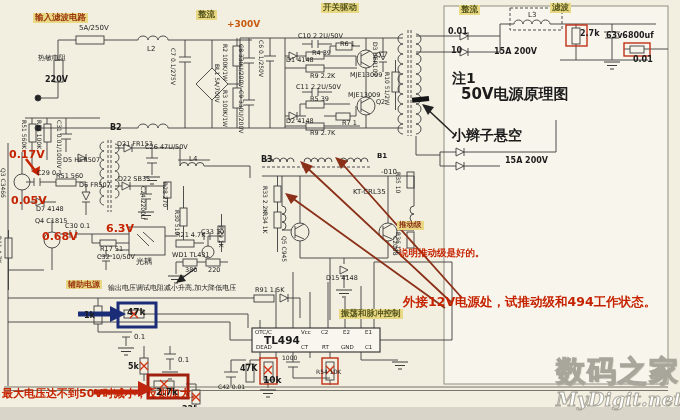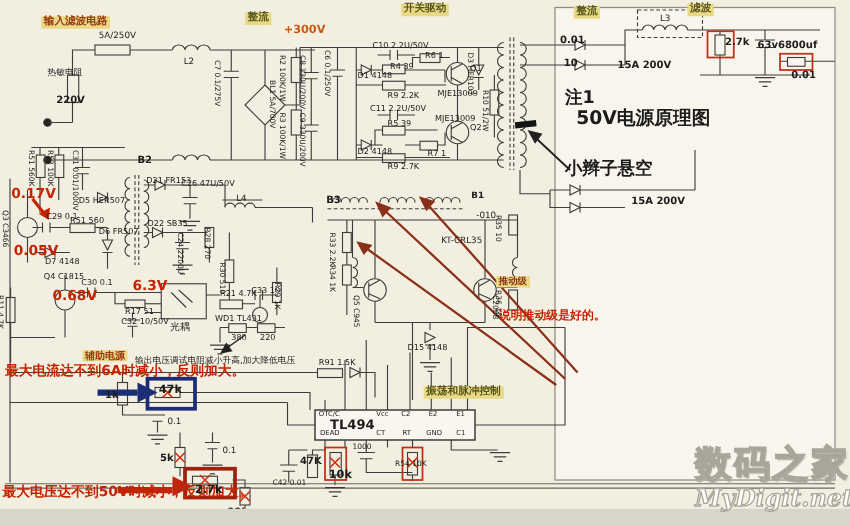--- a/index.html
+++ b/index.html
@@ -226,21 +226,21 @@
       <span class="lbl" style="left: 397px; top: 221px; font-size: 7.5px; color: rgb(139, 48, 24); font-weight: bold; background: rgb(233, 217, 133); padding: 0px 2px;">推动级</span>
       <span class="lbl" style="left: 227px; top: 19px; font-size: 9px; color: rgb(200, 90, 16); font-weight: bold;">+300V</span>
       <span class="lbl" style="left: 9px; top: 149px; font-size: 11px; color: rgb(197, 35, 0); font-weight: bold;">0.17V</span>
       <span class="lbl" style="left: 11px; top: 195px; font-size: 11px; color: rgb(197, 35, 0); font-weight: bold;">0.05V</span>
       <span class="lbl" style="left: 42px; top: 231px; font-size: 11px; color: rgb(197, 35, 0); font-weight: bold;">0.68V</span>
       <span class="lbl" style="left: 106px; top: 223px; font-size: 11px; color: rgb(197, 35, 0); font-weight: bold;">6.3V</span>
       <span class="lbl" style="left: 452px; top: 70px; font-size: 14px; color: rgb(28, 28, 28); font-weight: bold;">注1</span>
       <span class="lbl" style="left: 461px; top: 86px; font-size: 15px; color: rgb(28, 28, 28); font-weight: bold;">50V电源原理图</span>
       <span class="lbl" style="left: 452px; top: 127px; font-size: 14px; color: rgb(28, 28, 28); font-weight: bold;">小辫子悬空</span>
       <span class="lbl" style="left: 399px; top: 248px; font-size: 9.5px; color: rgb(197, 35, 0); font-weight: bold;">说明推动级是好的。</span>
-      <span class="lbl" style="left: 4px; top: 291px; font-size: 11px; color: rgb(197, 35, 0); font-weight: bold;">最大电流达不到6A时减小，反则加大。</span>
+      <span class="lbl" style="left: 403px; top: 295px; font-size: 12.5px; color: rgb(197, 35, 0); font-weight: bold;">外接12V电源处，试推动级和494工作状态。</span>
       <span class="lbl" style="left: 2px; top: 388px; font-size: 11px; color: rgb(197, 35, 0); font-weight: bold;">最大电压达不到50V时减小，反则加大。</span>
       <span class="lbl" style="left: 108px; top: 284px; font-size: 7px; color: rgb(28, 28, 28);">输出电压调试电阻减小升高,加大降低电压</span>
       <span class="lbl" style="left: 79px; top: 24px; font-size: 7px; color: rgb(28, 28, 28);">5A/250V</span>
       <span class="lbl" style="left: 38px; top: 54px; font-size: 7px; color: rgb(28, 28, 28);">热敏电阻</span>
       <span class="lbl" style="left: 45px; top: 75px; font-size: 8px; color: rgb(28, 28, 28); font-weight: bold;">220V</span>
       <span class="lbl" style="left: 147px; top: 45px; font-size: 7px; color: rgb(28, 28, 28);">L2</span>
       <span class="lbl" style="left: 176px; top: 48px; font-size: 6px; color: rgb(28, 28, 28); transform: rotate(90deg); transform-origin: 0px 0px;">C7 0.1/275V</span>
       <span class="lbl" style="left: 220px; top: 64px; font-size: 6px; color: rgb(28, 28, 28); transform: rotate(90deg); transform-origin: 0px 0px;">BL1 5A/700V</span>
       <span class="lbl" style="left: 228px; top: 44px; font-size: 6px; color: rgb(28, 28, 28); transform: rotate(90deg); transform-origin: 0px 0px;">R2 100K/1W</span>
       <span class="lbl" style="left: 244px; top: 44px; font-size: 6px; color: rgb(28, 28, 28); transform: rotate(90deg); transform-origin: 0px 0px;">C8 330U/200V</span>

